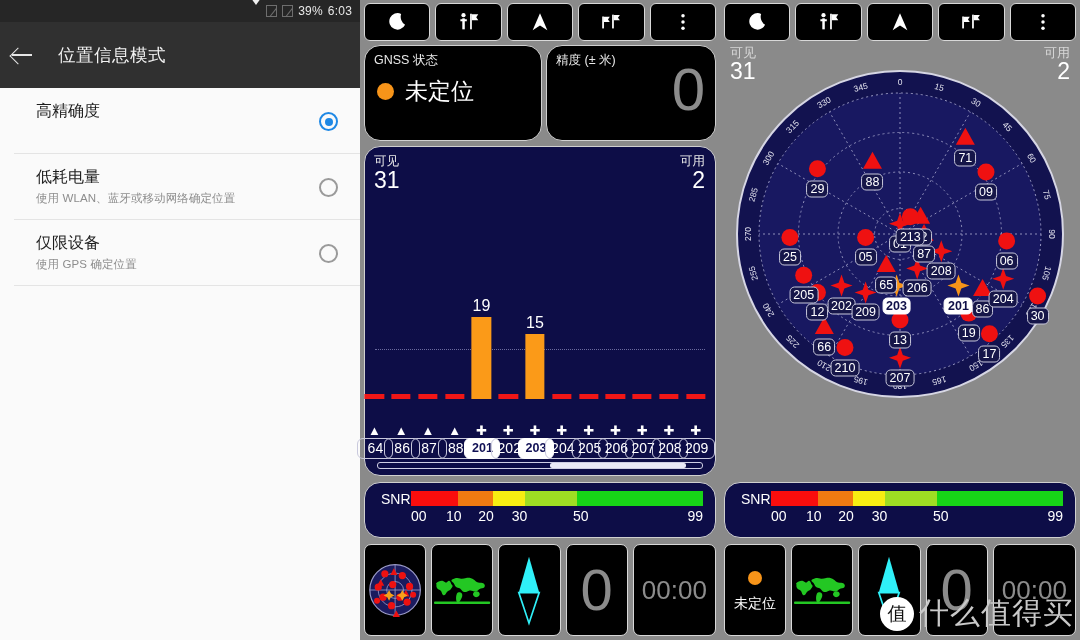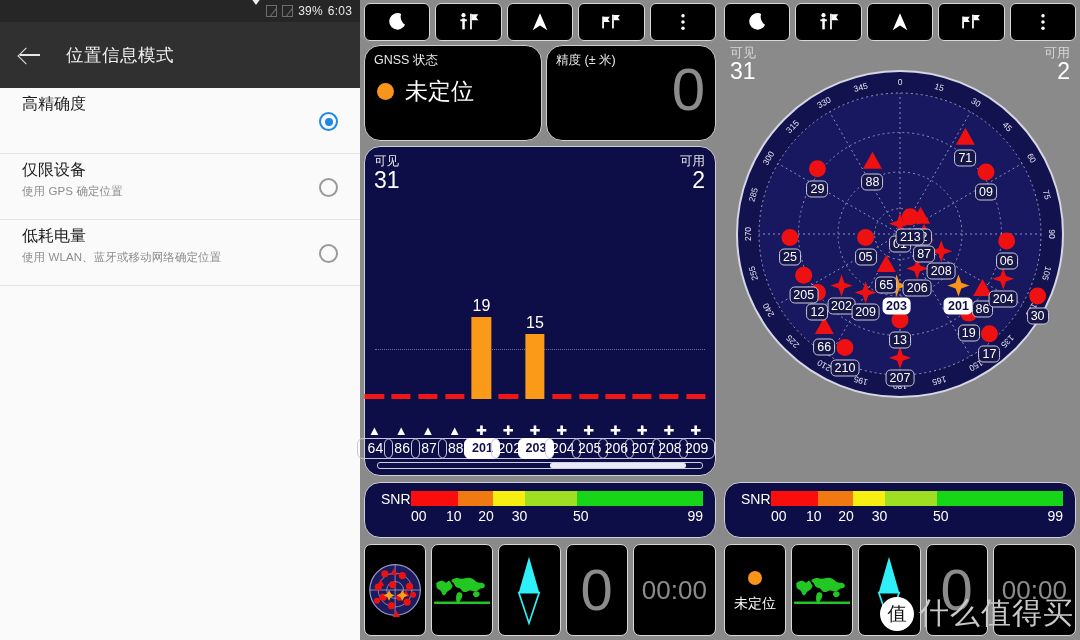--- a/index.html
+++ b/index.html
@@ -13,28 +13,28 @@
 
   
   #left{position:absolute;left:0;top:0;width:360px;height:640px;background:#fafafa;}
   .statusbar{height:22px;background:#262626;display:flex;align-items:center;justify-content:flex-end;padding-right:8px;gap:5px;}
   .sb-txt{color:#e8e8e8;font-size:12px;letter-spacing:.2px;}
   .sb-ico{width:13px;height:12px;position:relative;}
   .wifi{width:0;height:0;border-left:8px solid transparent;border-right:8px solid transparent;border-top:11px solid #f0f0f0;border-radius:2px;}
   .sim{width:11px;height:12px;border:1.3px solid #6e6e6e;box-sizing:border-box;position:relative;overflow:hidden;}
   .sim:after{content:"";position:absolute;left:-3px;top:5px;width:20px;height:1.3px;background:#6e6e6e;transform:rotate(-52deg);}
 
-  .appbar{height:66px;background:#303030;display:flex;align-items:center;padding-left:17px;}
+  .appbar{height:66px;background:#303030;display:flex;align-items:center;padding-left:9px;}
   .backarrow{width:26px;height:26px;position:relative;flex:none;}
   .backarrow:before{content:"";position:absolute;left:3px;top:12px;width:20px;height:1.8px;background:#e6e6e6;}
   .backarrow:after{content:"";position:absolute;left:3px;top:7.5px;width:11px;height:11px;border-left:1.8px solid #e6e6e6;border-bottom:1.8px solid #e6e6e6;transform:rotate(45deg);}
   .appbar-title{color:#f2f2f2;font-size:17.5px;margin-left:23px;letter-spacing:.5px;}
 
   .optlist{background:#fafafa;}
-  .opt{position:relative;height:66px;padding:5px 0 0 22px;border-bottom:1px solid #e4e4e4;box-sizing:border-box;}
+  .opt{position:relative;height:66px;padding:12px 0 0 22px;border-bottom:1px solid #e4e4e4;box-sizing:border-box;margin-left:14px;}
   .opt-title{font-size:16px;color:#1d1d1d;line-height:21px;}
   .opt-sub{font-size:11.5px;color:#8d8d8d;margin-top:4px;letter-spacing:.1px;}
   .radio{position:absolute;right:22px;top:24px;width:19px;height:19px;border-radius:50%;border:2px solid #9a9a9a;box-sizing:border-box;}
   .radio.on{border-color:#1e88e5;}
   .radio.on:after{content:"";position:absolute;left:3.5px;top:3.5px;width:8px;height:8px;border-radius:50%;background:#1e88e5;}
 
   
   #app{position:absolute;left:360px;top:0;width:720px;height:640px;background:#8a8a8a;}
   .pane{position:absolute;top:0;width:360px;height:640px;box-sizing:border-box;}
   .pane.l{left:0;}
@@ -127,27 +127,27 @@
       <span class="backarrow"></span>
       <span class="appbar-title">位置信息模式</span>
     </div>
 
     <div class="optlist">
       <div class="opt">
         <div class="opt-title">高精确度</div>
         <span class="radio on"></span>
       </div>
       <div class="opt">
+        <div class="opt-title">低耗电量</div>
+        <div class="opt-sub">使用 WLAN、蓝牙或移动网络确定位置</div>
+        <span class="radio"></span>
+      </div>
+      <div class="opt">
         <div class="opt-title">仅限设备</div>
         <div class="opt-sub">使用 GPS 确定位置</div>
-        <span class="radio"></span>
-      </div>
-      <div class="opt">
-        <div class="opt-title">低耗电量</div>
-        <div class="opt-sub">使用 WLAN、蓝牙或移动网络确定位置</div>
         <span class="radio"></span>
       </div>
     </div>
   </div>
 
   <div id="app">
 
     <div class="pane l">
 
       <div class="toolbar">

